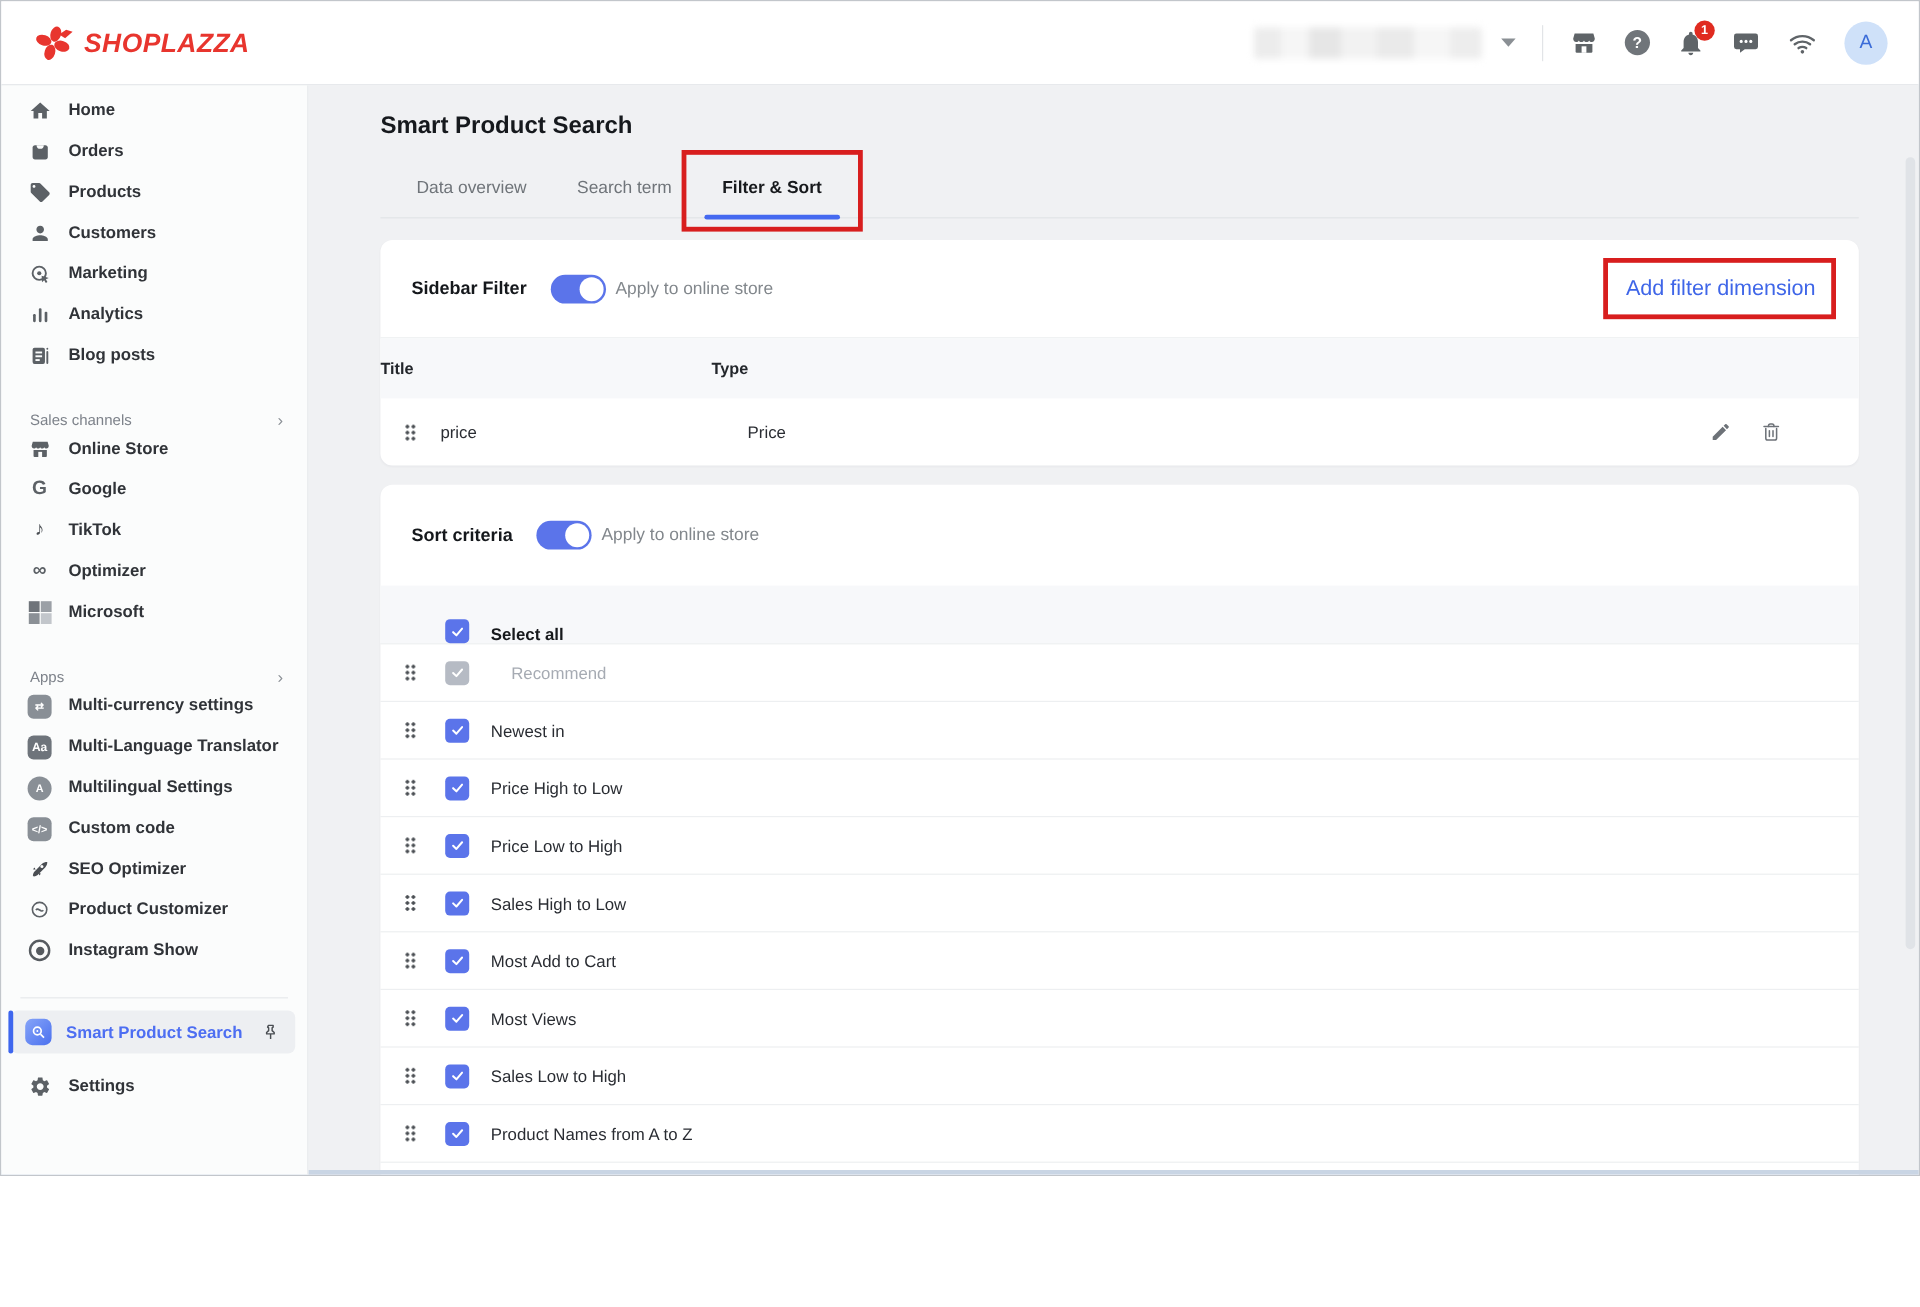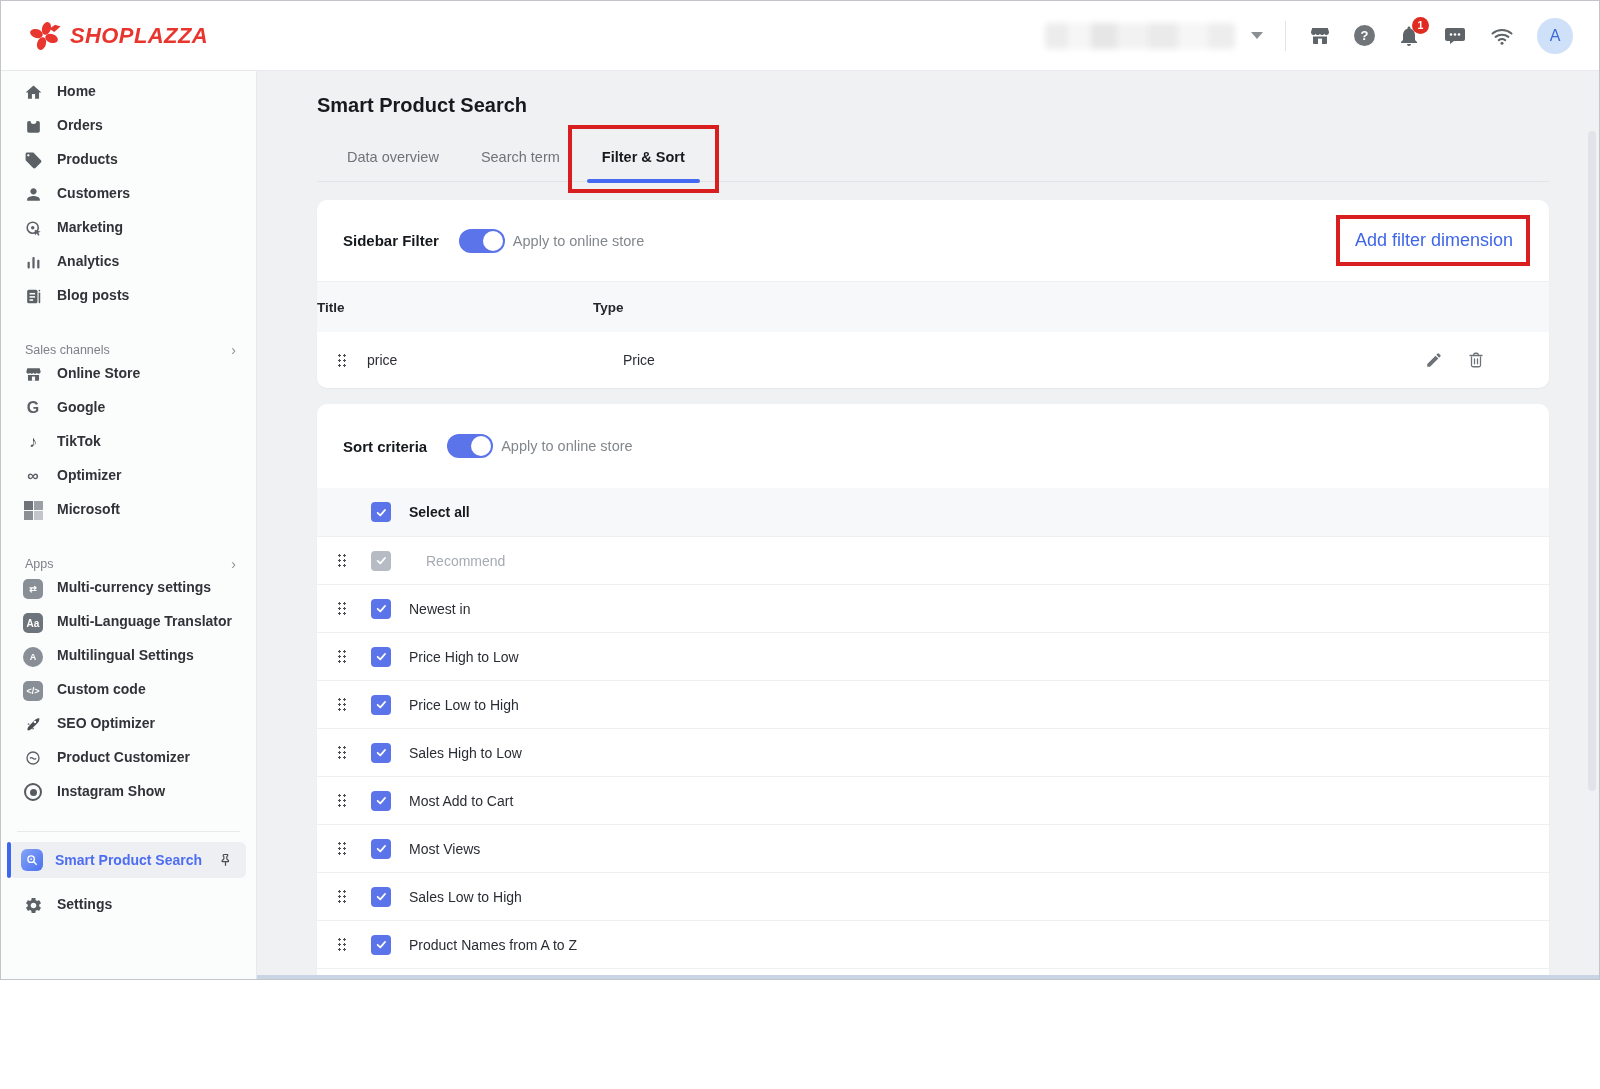--- a/index.html
+++ b/index.html
@@ -94,21 +94,21 @@
   .table-head{display:flex; align-items:center; height:50px; background:#f7f8fa;
     font-size:13.5px; font-weight:700; color:#23262b;}
   .th1{width:276px;}
   .table-row{display:flex; align-items:center; height:56px; font-size:14px; color:#2a2d33;}
   .drag{width:10px; height:15px; margin-left:20px; flex:none; cursor:grab;
     background-image:radial-gradient(circle,#4a4e53 1.3px,transparent 1.4px); background-size:5px 5px;}
   .cell1{margin-left:20px; width:256px;}
   .row-actions{margin-left:auto; display:flex; gap:24px; padding-right:64px; color:#6d7278;}
   .row-actions .act{cursor:pointer; display:flex; align-items:center;}
 
-  .selectall-row{display:flex; align-items:center; height:48px; background:#f7f8fa;}
+  .selectall-row{display:flex; align-items:flex-end; height:48px; background:#f7f8fa;}
   .cb{width:20px; height:20px; border-radius:4px; background:var(--accent); flex:none;
     display:flex; align-items:center; justify-content:center; cursor:pointer;}
   .cb.disabled{background:#b6bbc4; cursor:default;}
   .selectall-row .cb{margin-left:54px;}
   .selectall-label{margin-left:18px; font-size:14px; font-weight:700; color:#17191c;}
   .sort-item{display:flex; align-items:center; height:48px; border-top:1px solid #edeff1;}
   .sort-item .cb{margin-left:24px;}
   .sort-item .label{margin-left:18px; font-size:14px; color:#2a2d33;}
   .sort-item.disabled .label{color:#a6abb3;margin-left:35px;}
   svg{display:block;}

